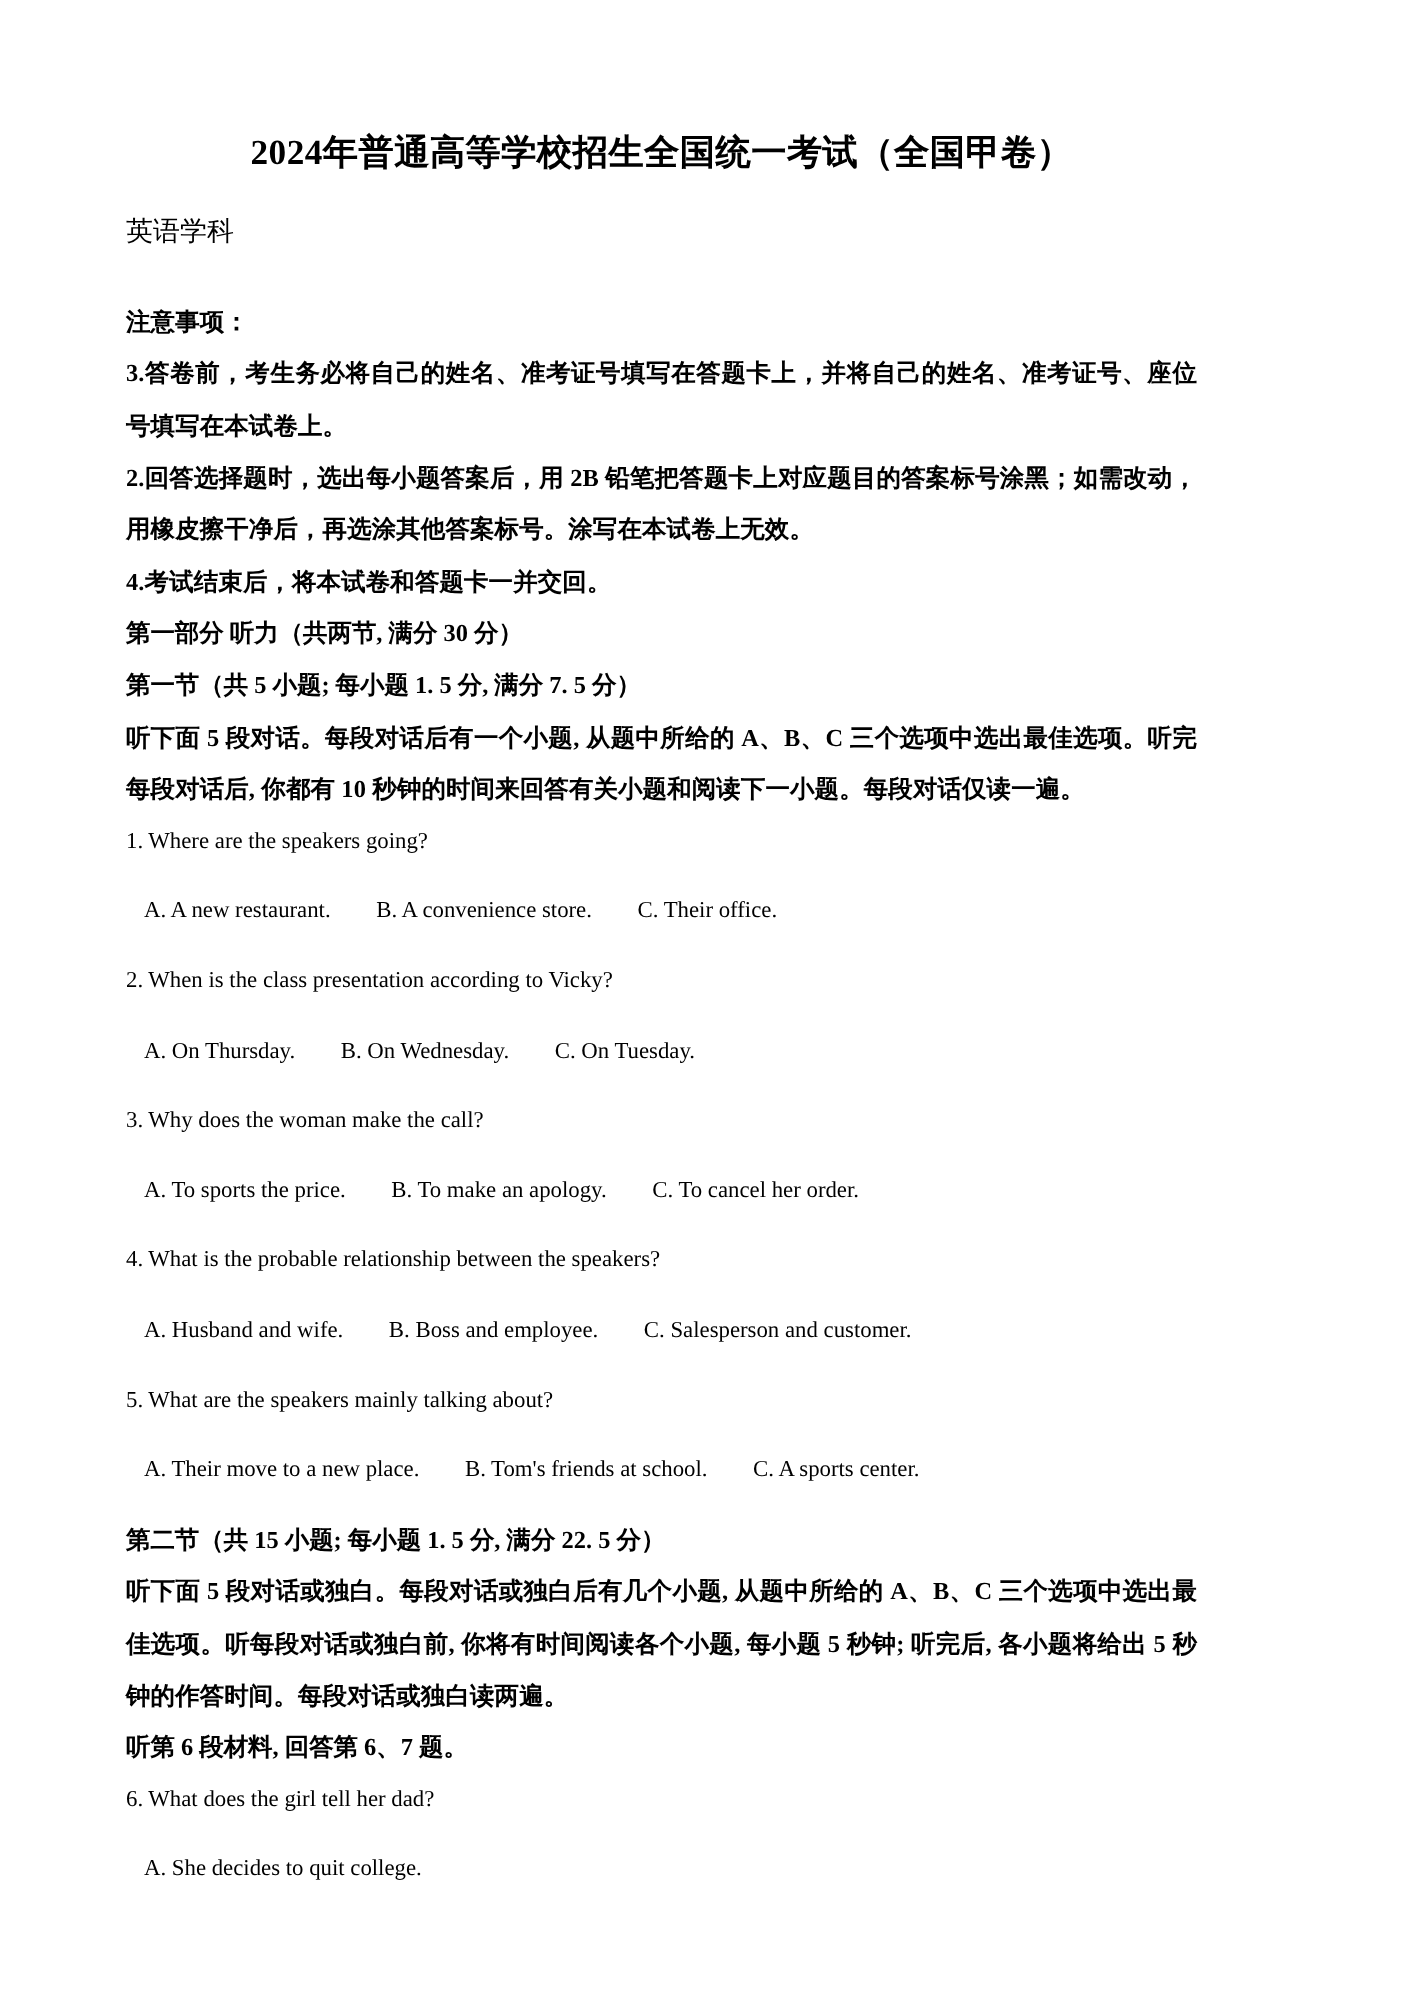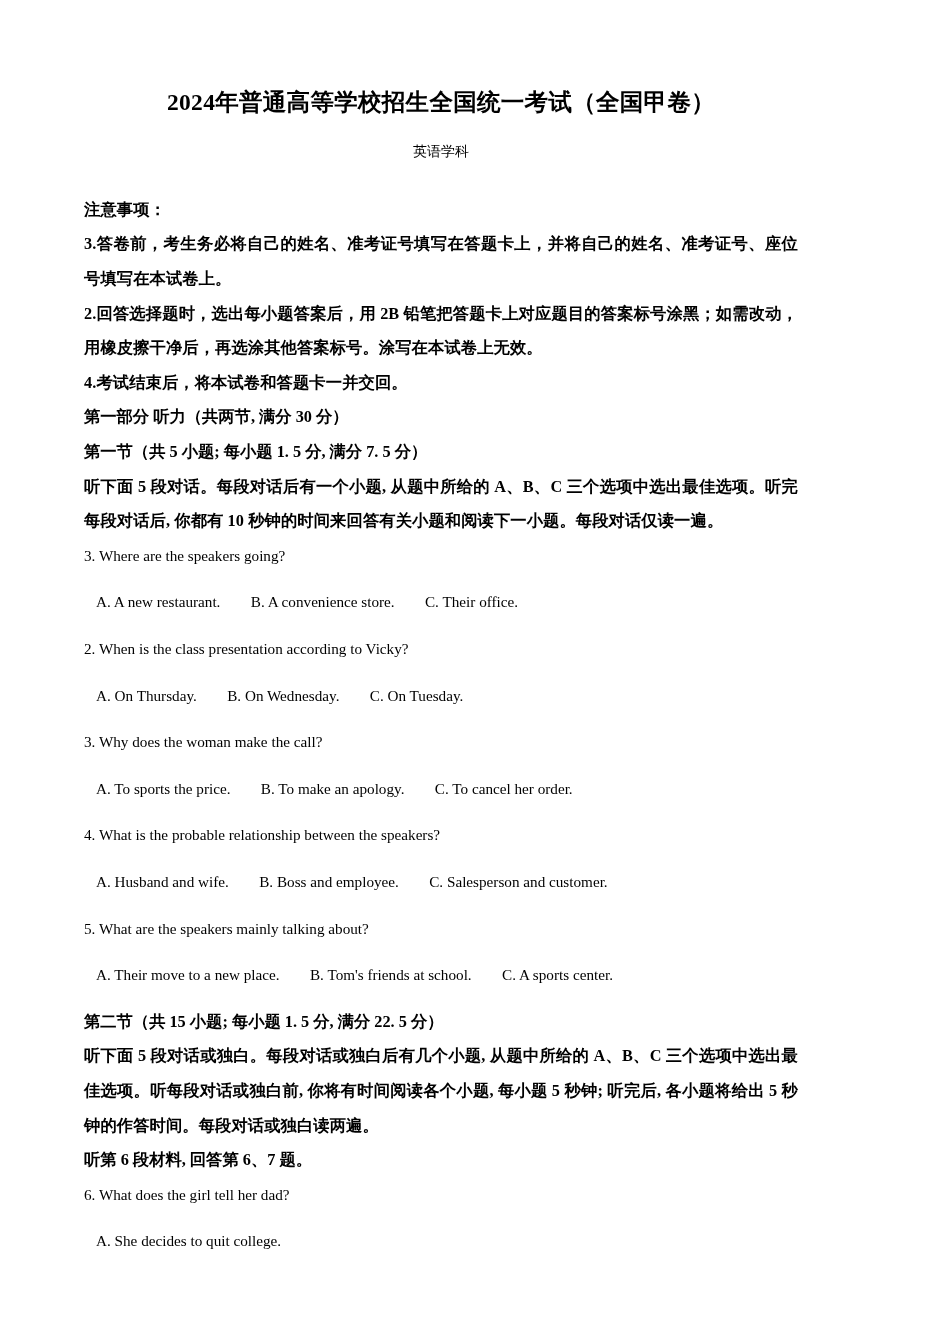--- a/index.html
+++ b/index.html
@@ -28,22 +28,21 @@
   .doc-title {
     text-align: center;
     font-size: 23.5px;
     font-weight: bold;
     letter-spacing: 0.3px;
     margin: 0;
     padding-top: 88px;
     line-height: 1.25;
   }
   .doc-subtitle {
-    text-align: center;
-    font-size: 14px;
+    font-size: 18px;
     font-weight: normal;
     margin: 0;
     padding-top: 26px;
     line-height: 1.25;
   }
 
   
   .notice-block {
     margin-top: 32px;
   }
@@ -110,21 +109,21 @@
 
   <div>
 
     <p class="section-head">第一部分 听力（共两节, 满分 30 分）</p>
 
     <p class="section-head">第一节（共 5 小题; 每小题 1. 5 分, 满分 7. 5 分）</p>
 
     <p class="cn-bold hang last-line-full">听下面 5 段对话。每段对话后有一个小题, 从题中所给的 A、B、C 三个选项中选出最佳选项。听完每段对话后, 你都有 10 秒钟的时间来回答有关小题和阅读下一小题。每段对话仅读一遍。</p>
 
     <div>
-      <p class="q-line">3. Where are the speakers going?</p>
+      <p class="q-line">1. Where are the speakers going?</p>
       <p class="opt-line">A. A new restaurant.        B. A convenience store.        C. Their office.</p>
     </div>
 
     <div>
       <p class="q-line">2. When is the class presentation according to Vicky?</p>
       <p class="opt-line">A. On Thursday.        B. On Wednesday.        C. On Tuesday.</p>
     </div>
 
     <div>
       <p class="q-line">3. Why does the woman make the call?</p>

